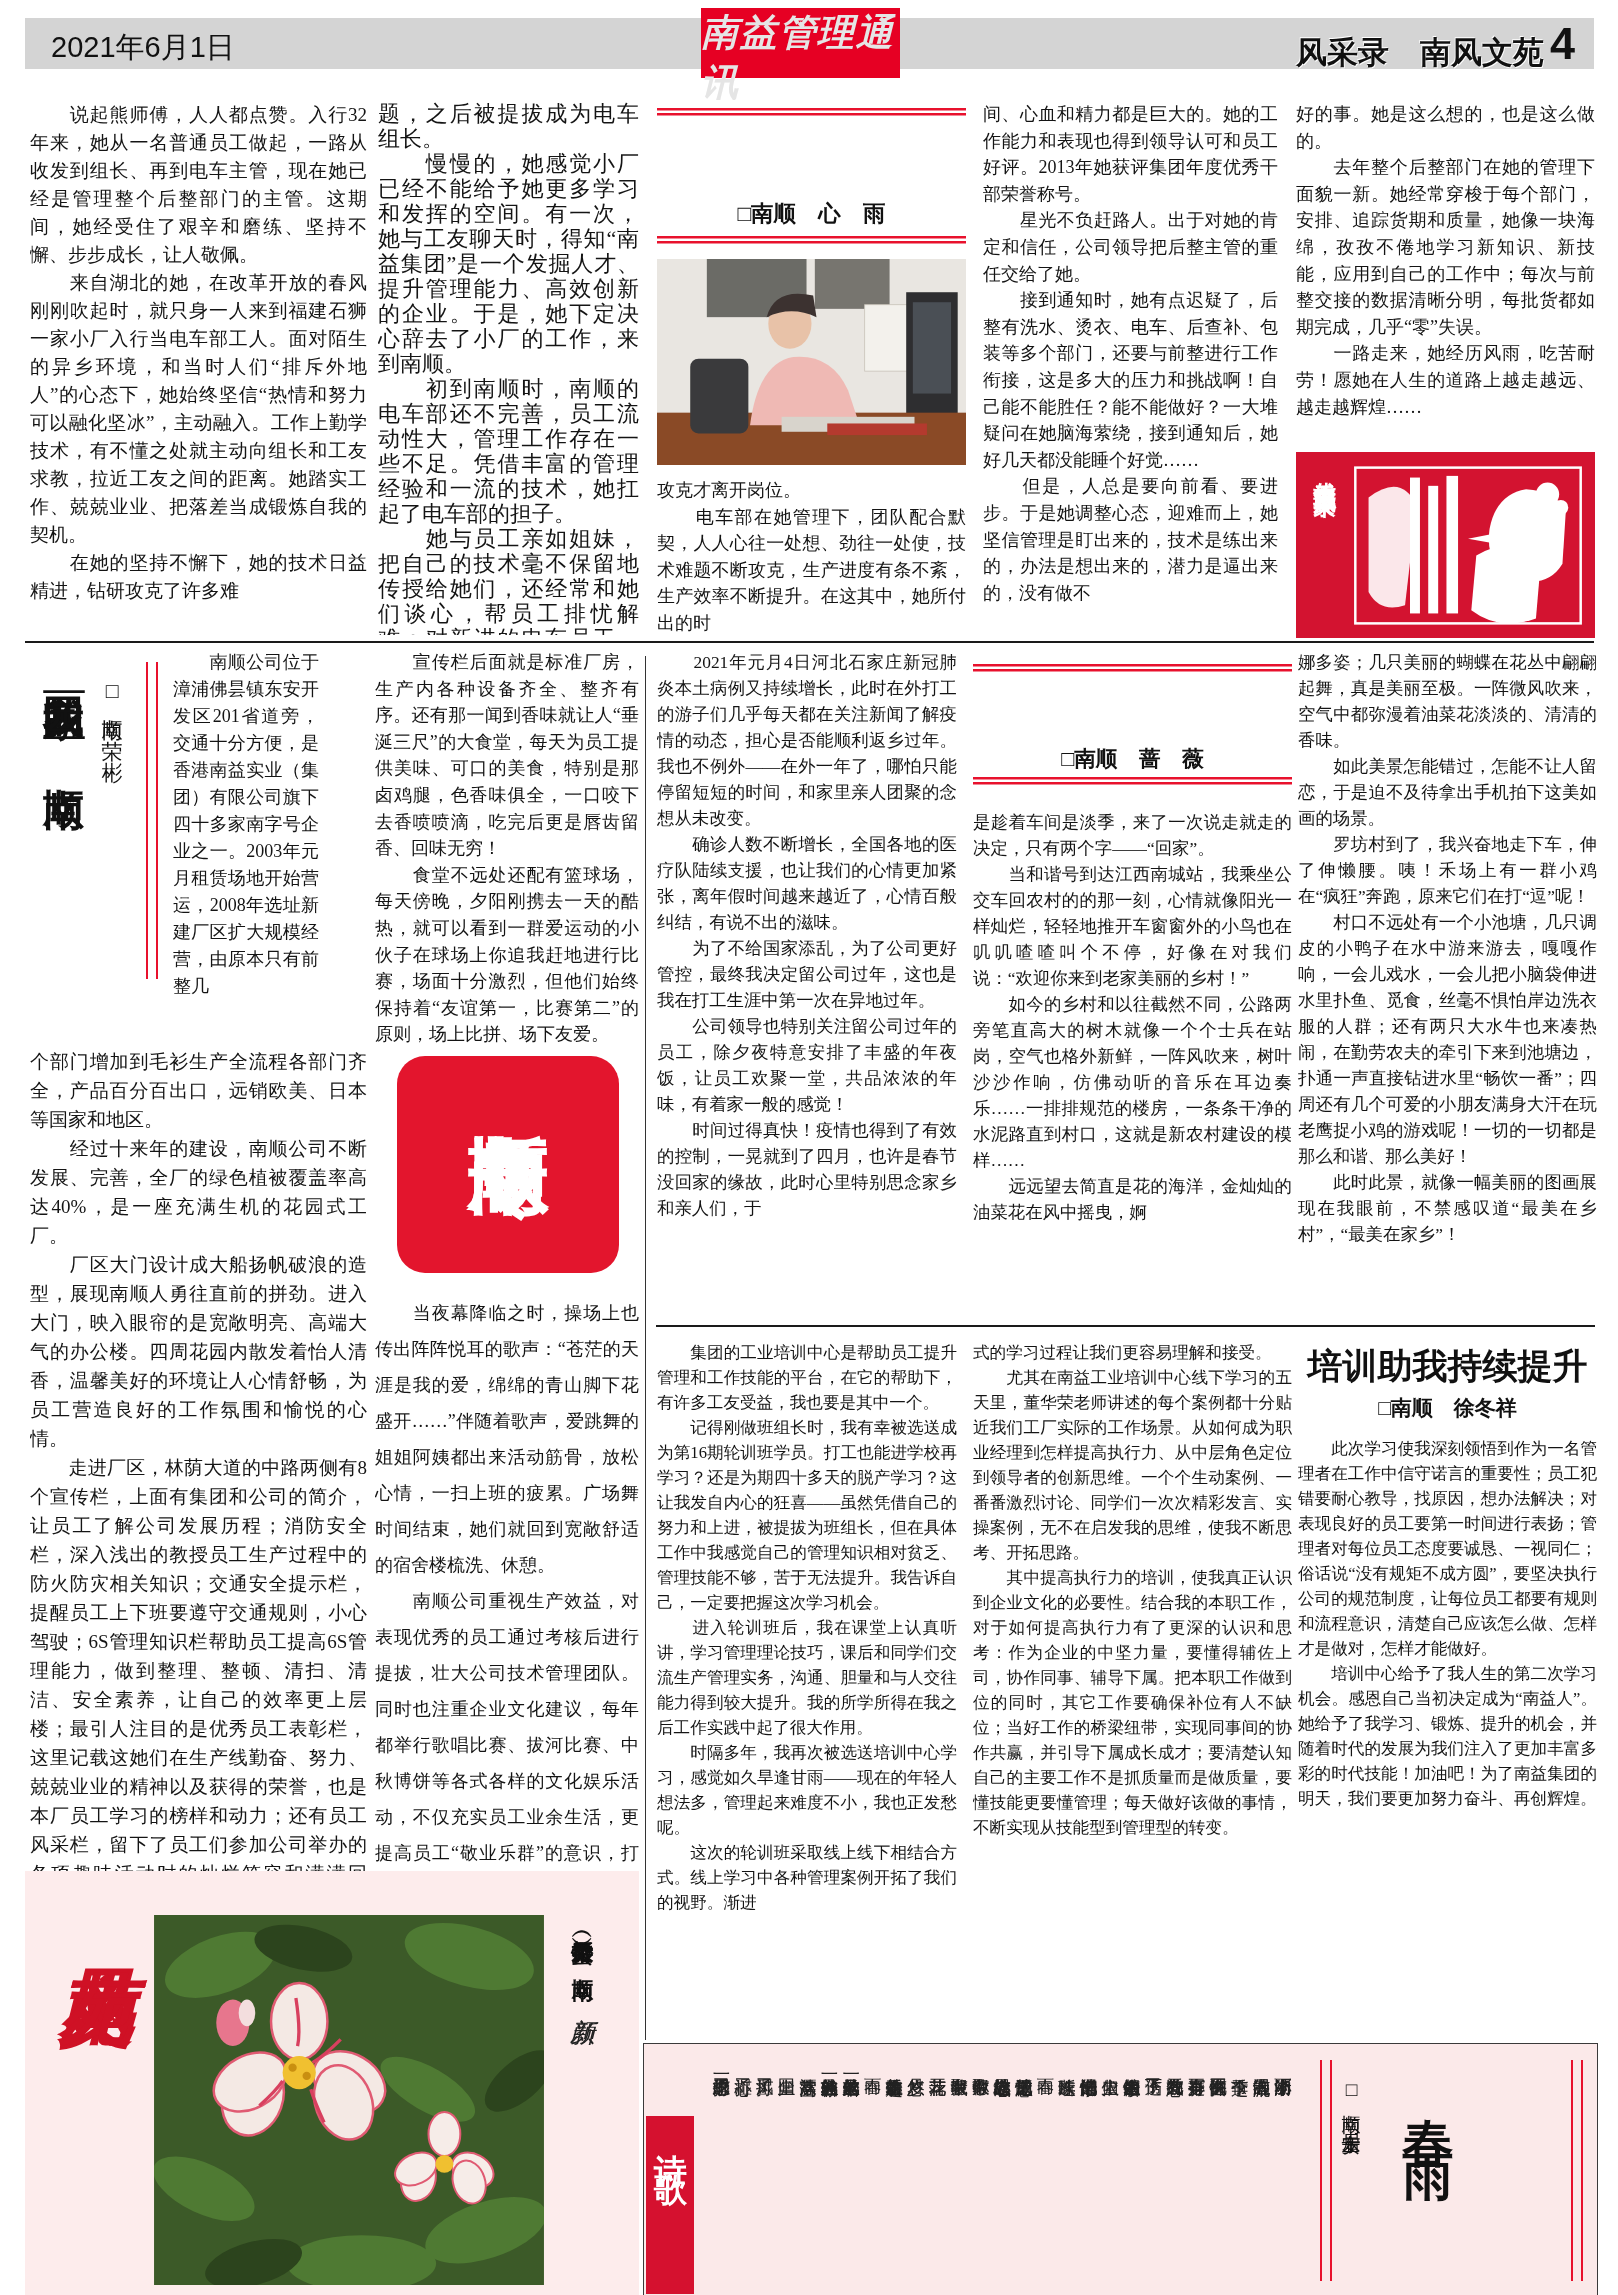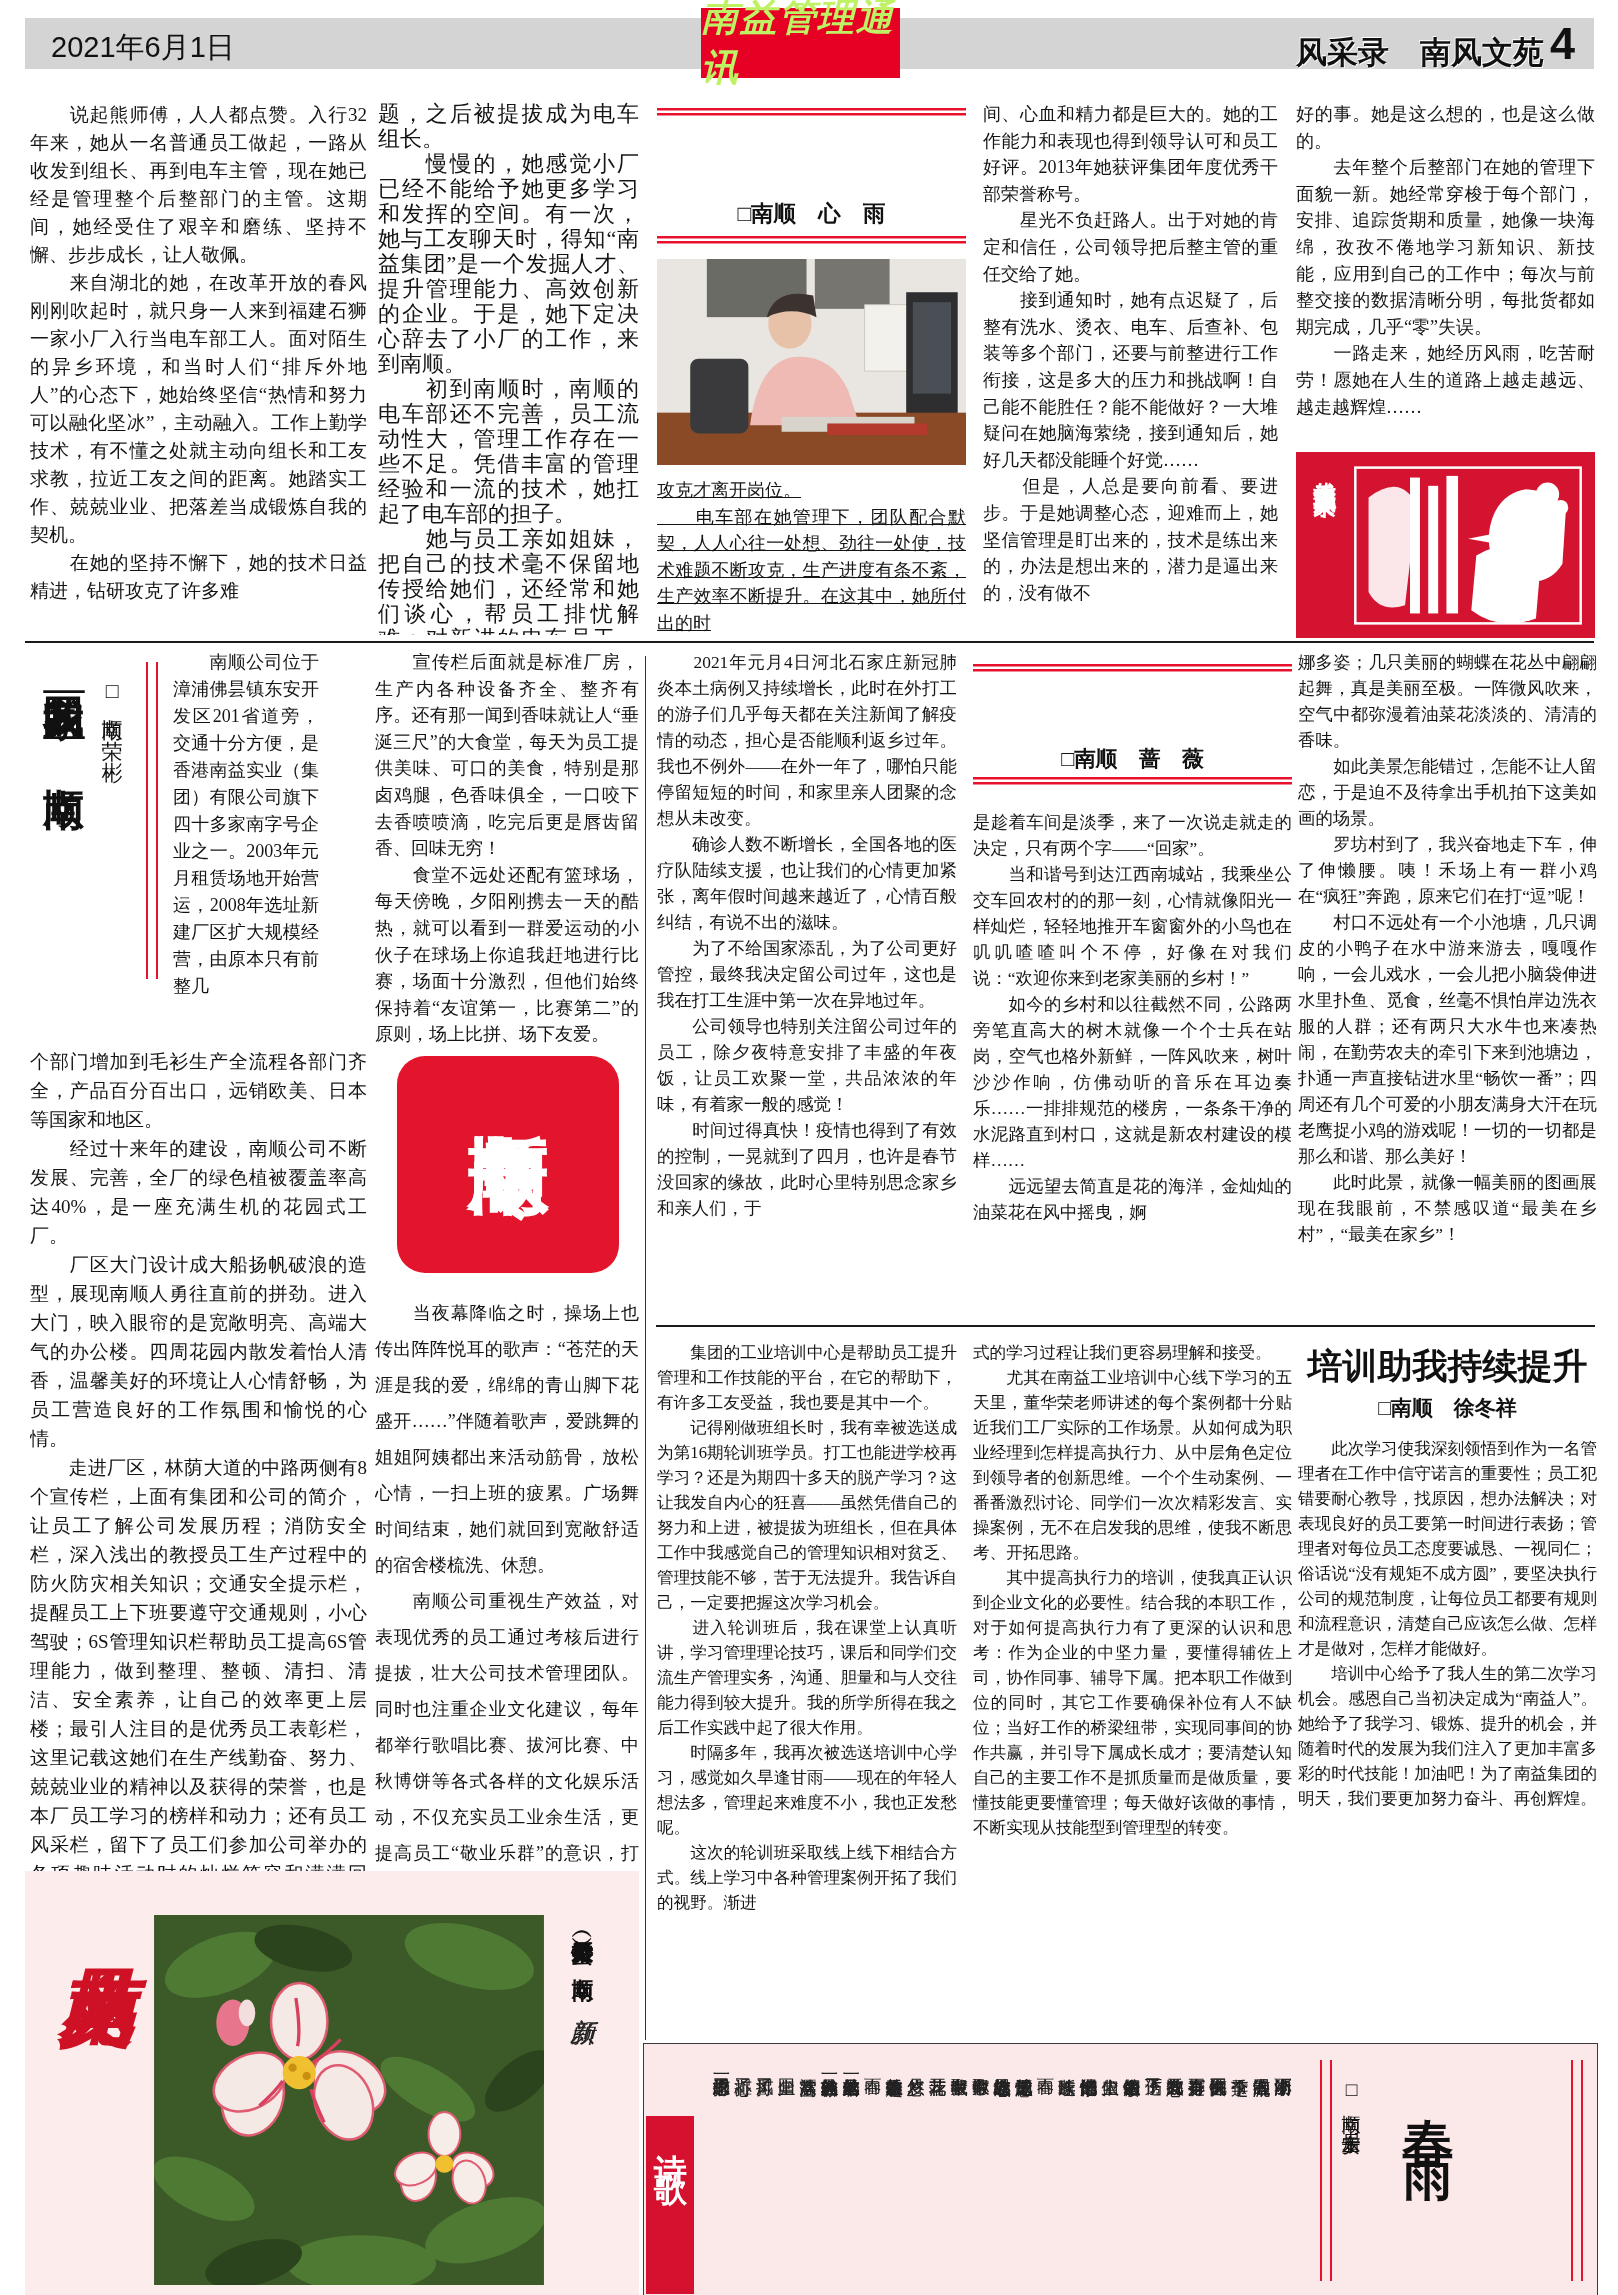--- a/index.html
+++ b/index.html
@@ -7,21 +7,21 @@
         font-family:"Liberation Serif","DejaVu Serif",serif;color:#111;overflow:hidden;}
   .abs{position:absolute;}
   .coltext{position:absolute;text-align:justify;word-break:break-all;
            white-space:pre-wrap;overflow:hidden;color:#141414;}
   .hei{font-family:"Liberation Sans","DejaVu Sans",sans-serif;}
   .vert{writing-mode:vertical-rl;text-orientation:upright;}
   .redline{background:linear-gradient(#e8112d,#e8112d) top/100% 2.5px no-repeat,
            linear-gradient(#e8112d,#e8112d) bottom/100% 2.5px no-repeat;height:7.5px;}
   .redvline{width:8.3px;border-left:2.5px solid #e8112d;border-right:2.5px solid #e8112d;}
   .ctr{text-align:center;}
-  #masthead-box{background:#e60023;color:#bef264;display:flex;align-items:center;justify-content:center;}
+  #masthead-box{background:#e60023;color:#e5e5e5;display:flex;align-items:flex-start;justify-content:center;}
   #badge{background:#d31330;}
   #stamp{background:#e3152d;border-radius:28px;color:#fff;display:flex;align-items:center;justify-content:center;}
   #poem-box{background:#fbe9e9;border:0.8px solid #3a3a3a;}
   #poetry-label{background:#d5112f;color:#fff;display:flex;justify-content:center;}
   #photo-section{background:#fdecec;}
   .poemline{line-height:21.6px;white-space:nowrap;}
   .hr{background:#1a1a1a;}
   .vr{background:#333;}
 </style>
 </head>
@@ -60,21 +60,21 @@
       <rect x="308" y="52" width="46" height="110" fill="#4a4f55"></rect>
       <rect x="0" y="185" width="372" height="63" fill="#8a4a26"></rect>
       <rect x="40" y="120" width="70" height="90" rx="10" fill="#3a3a3c"></rect>
       <ellipse cx="160" cy="78" rx="26" ry="30" fill="#e8c2a8"></ellipse>
       <path d="M132 70 q10 -36 56 -26 l4 26 q-30 -14 -60 0z" fill="#3c3230"></path>
       <path d="M112 200 q10 -75 52 -82 q46 -4 66 40 l14 42z" fill="#efb9b4"></path>
       <rect x="150" y="190" width="160" height="18" fill="#d8d4cc"></rect>
       <rect x="205" y="198" width="120" height="14" fill="#b43a2e"></rect>
     </svg>
   </div>
-  <div class="coltext" style="left:657px;top:477px;width:309px;height:159px;font-size:18px;line-height:26.6px;text-decoration:underline;">攻克才离开岗位。
+  <div class="coltext" style="left:657px;top:477px;width:309px;height:159px;font-size:18px;line-height:26.6px;">攻克才离开岗位。
 　　电车部在她管理下，团队配合默契，人人心往一处想、劲往一处使，技术难题不断攻克，生产进度有条不紊，生产效率不断提升。在这其中，她所付出的时</div>
 
   <div class="coltext" style="left:983px;top:101px;width:295px;height:536px;font-size:18px;line-height:26.6px;">间、心血和精力都是巨大的。她的工作能力和表现也得到领导认可和员工好评。2013年她获评集团年度优秀干部荣誉称号。
 　　星光不负赶路人。出于对她的肯定和信任，公司领导把后整主管的重任交给了她。
 　　接到通知时，她有点迟疑了，后整有洗水、烫衣、电车、后查补、包装等多个部门，还要与前整进行工作衔接，这是多大的压力和挑战啊！自己能不能胜任？能不能做好？一大堆疑问在她脑海萦绕，接到通知后，她好几天都没能睡个好觉……
 　　但是，人总是要向前看、要进步。于是她调整心态，迎难而上，她坚信管理是盯出来的，技术是练出来的，办法是想出来的，潜力是逼出来的，没有做不</div>
   <div class="coltext" style="left:1296px;top:101px;width:299px;height:342px;font-size:18px;line-height:26.6px;">好的事。她是这么想的，也是这么做的。
 　　去年整个后整部门在她的管理下面貌一新。她经常穿梭于每个部门，安排、追踪货期和质量，她像一块海绵，孜孜不倦地学习新知识、新技能，应用到自己的工作中；每次与前整交接的数据清晰分明，每批货都如期完成，几乎“零”失误。
 　　一路走来，她经历风雨，吃苦耐劳！愿她在人生的道路上越走越远、越走越辉煌……</div>
 

